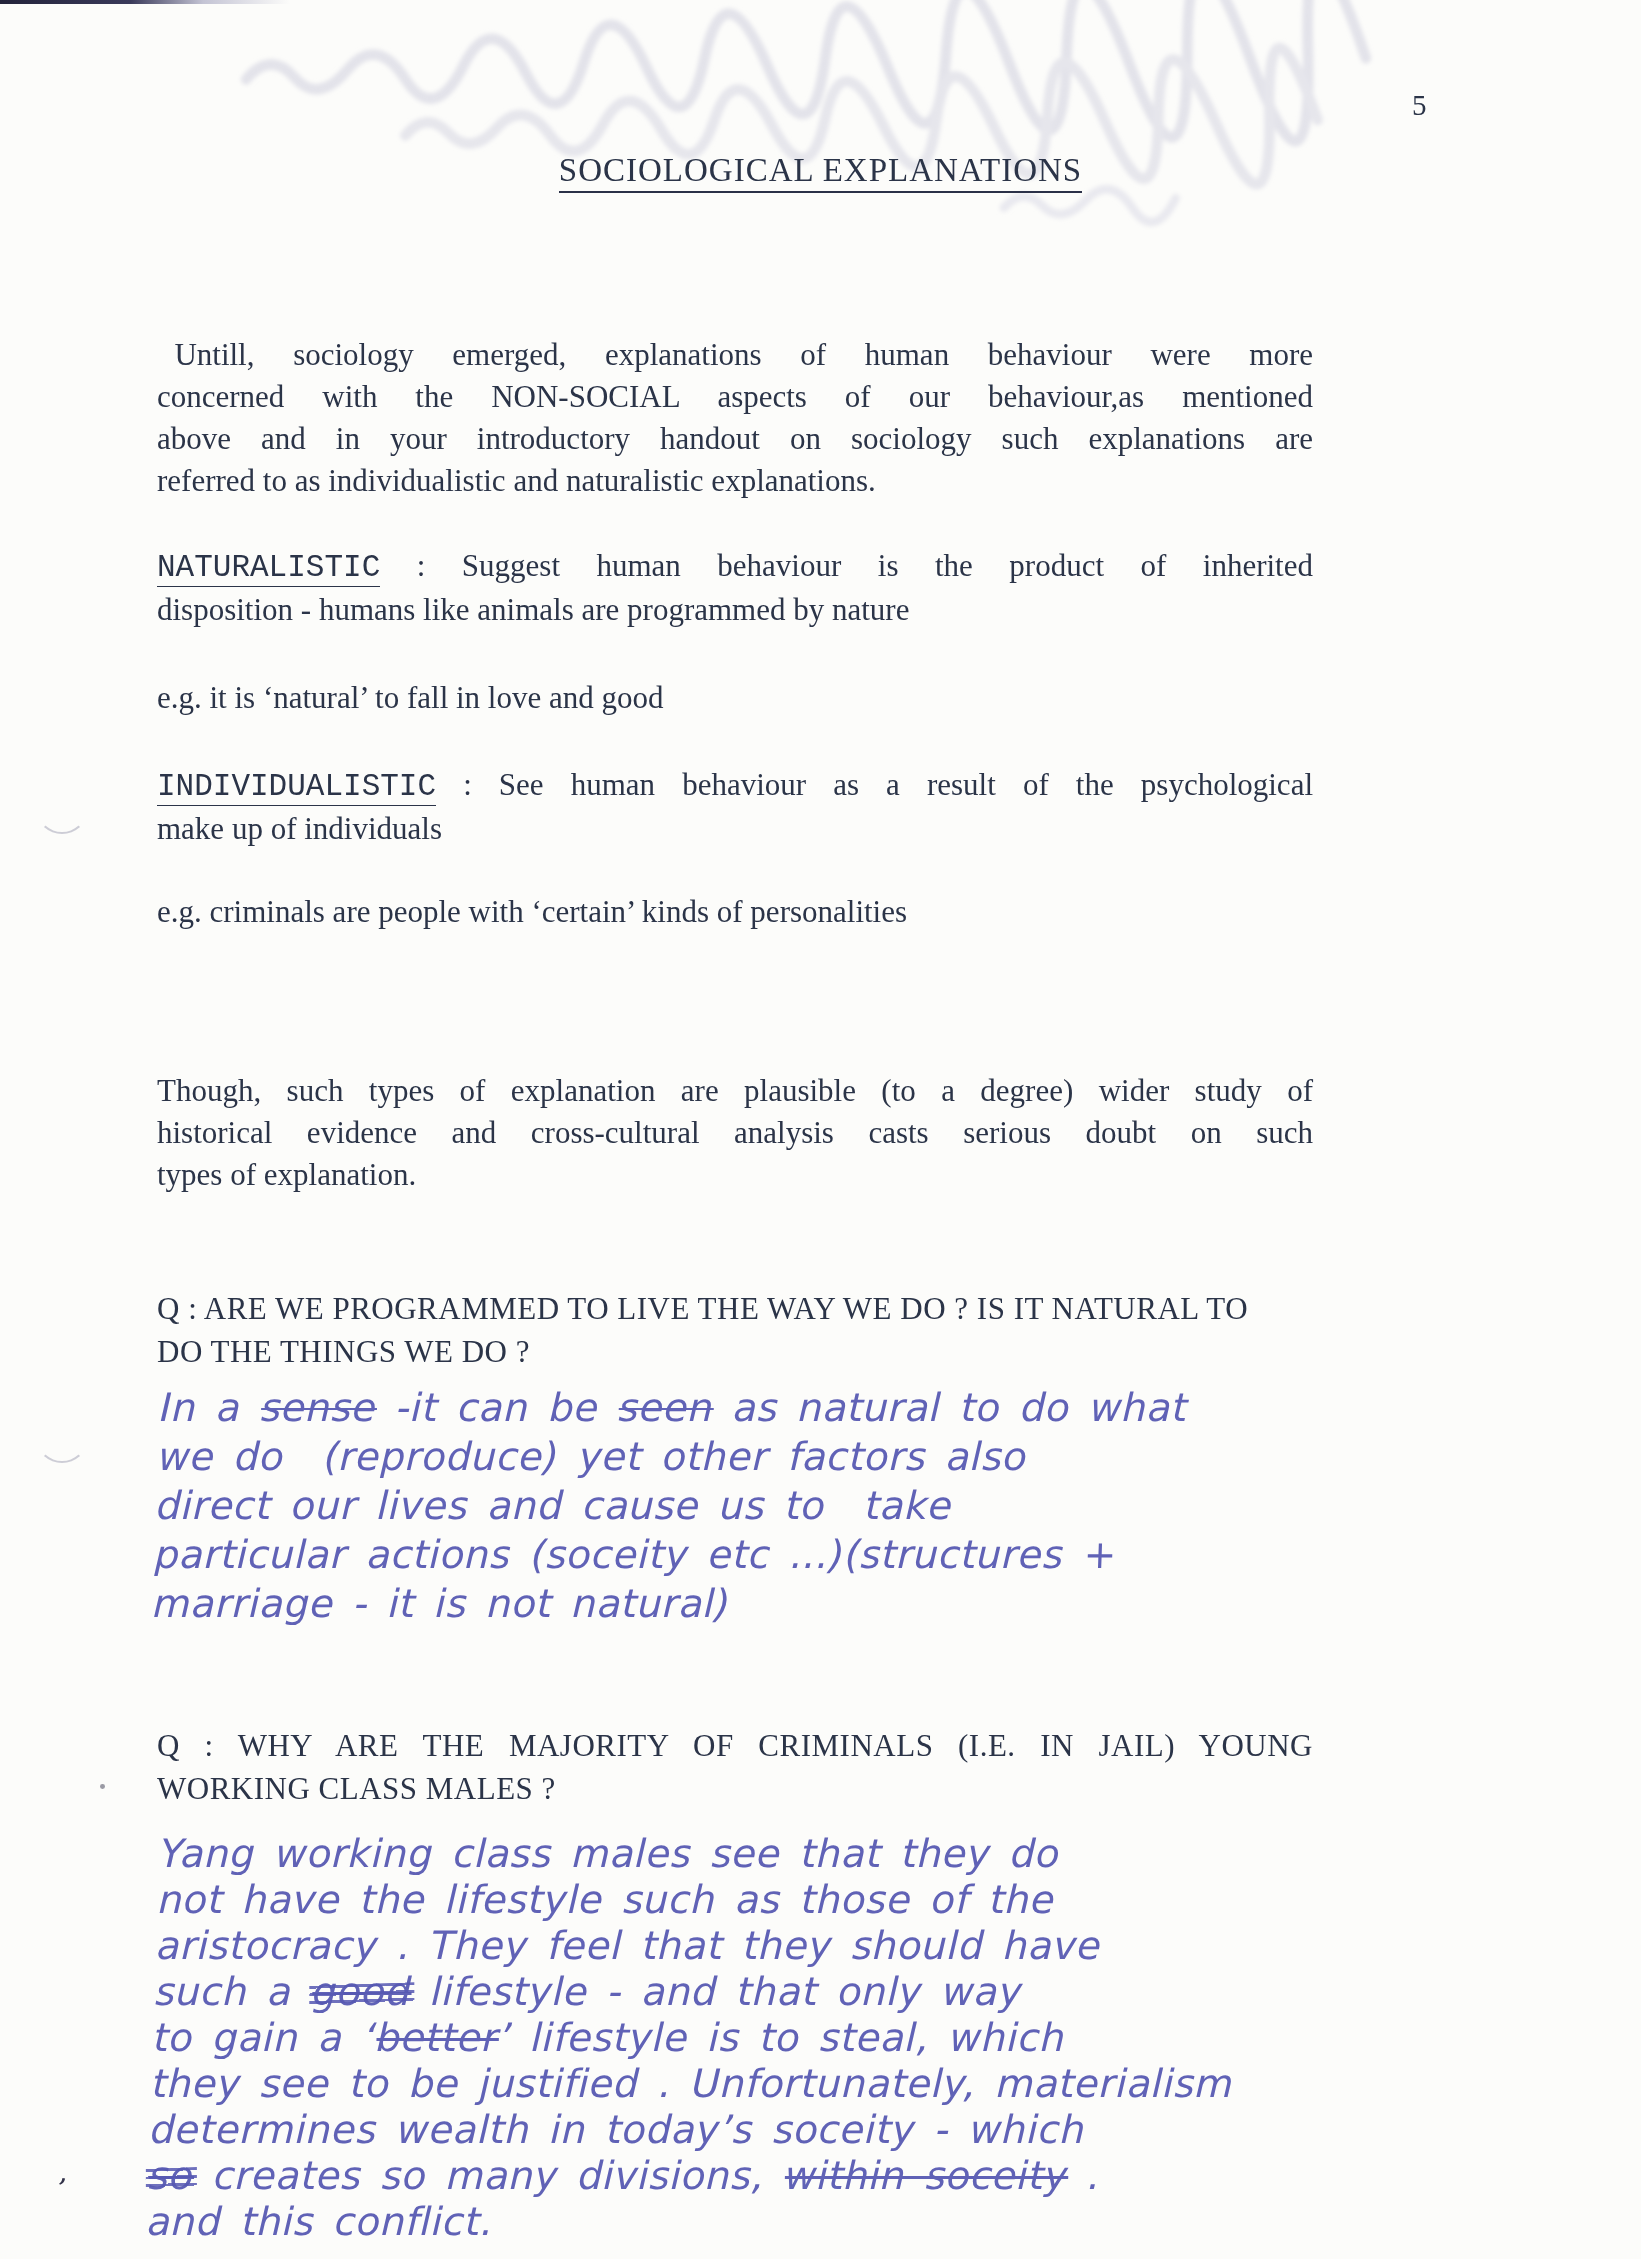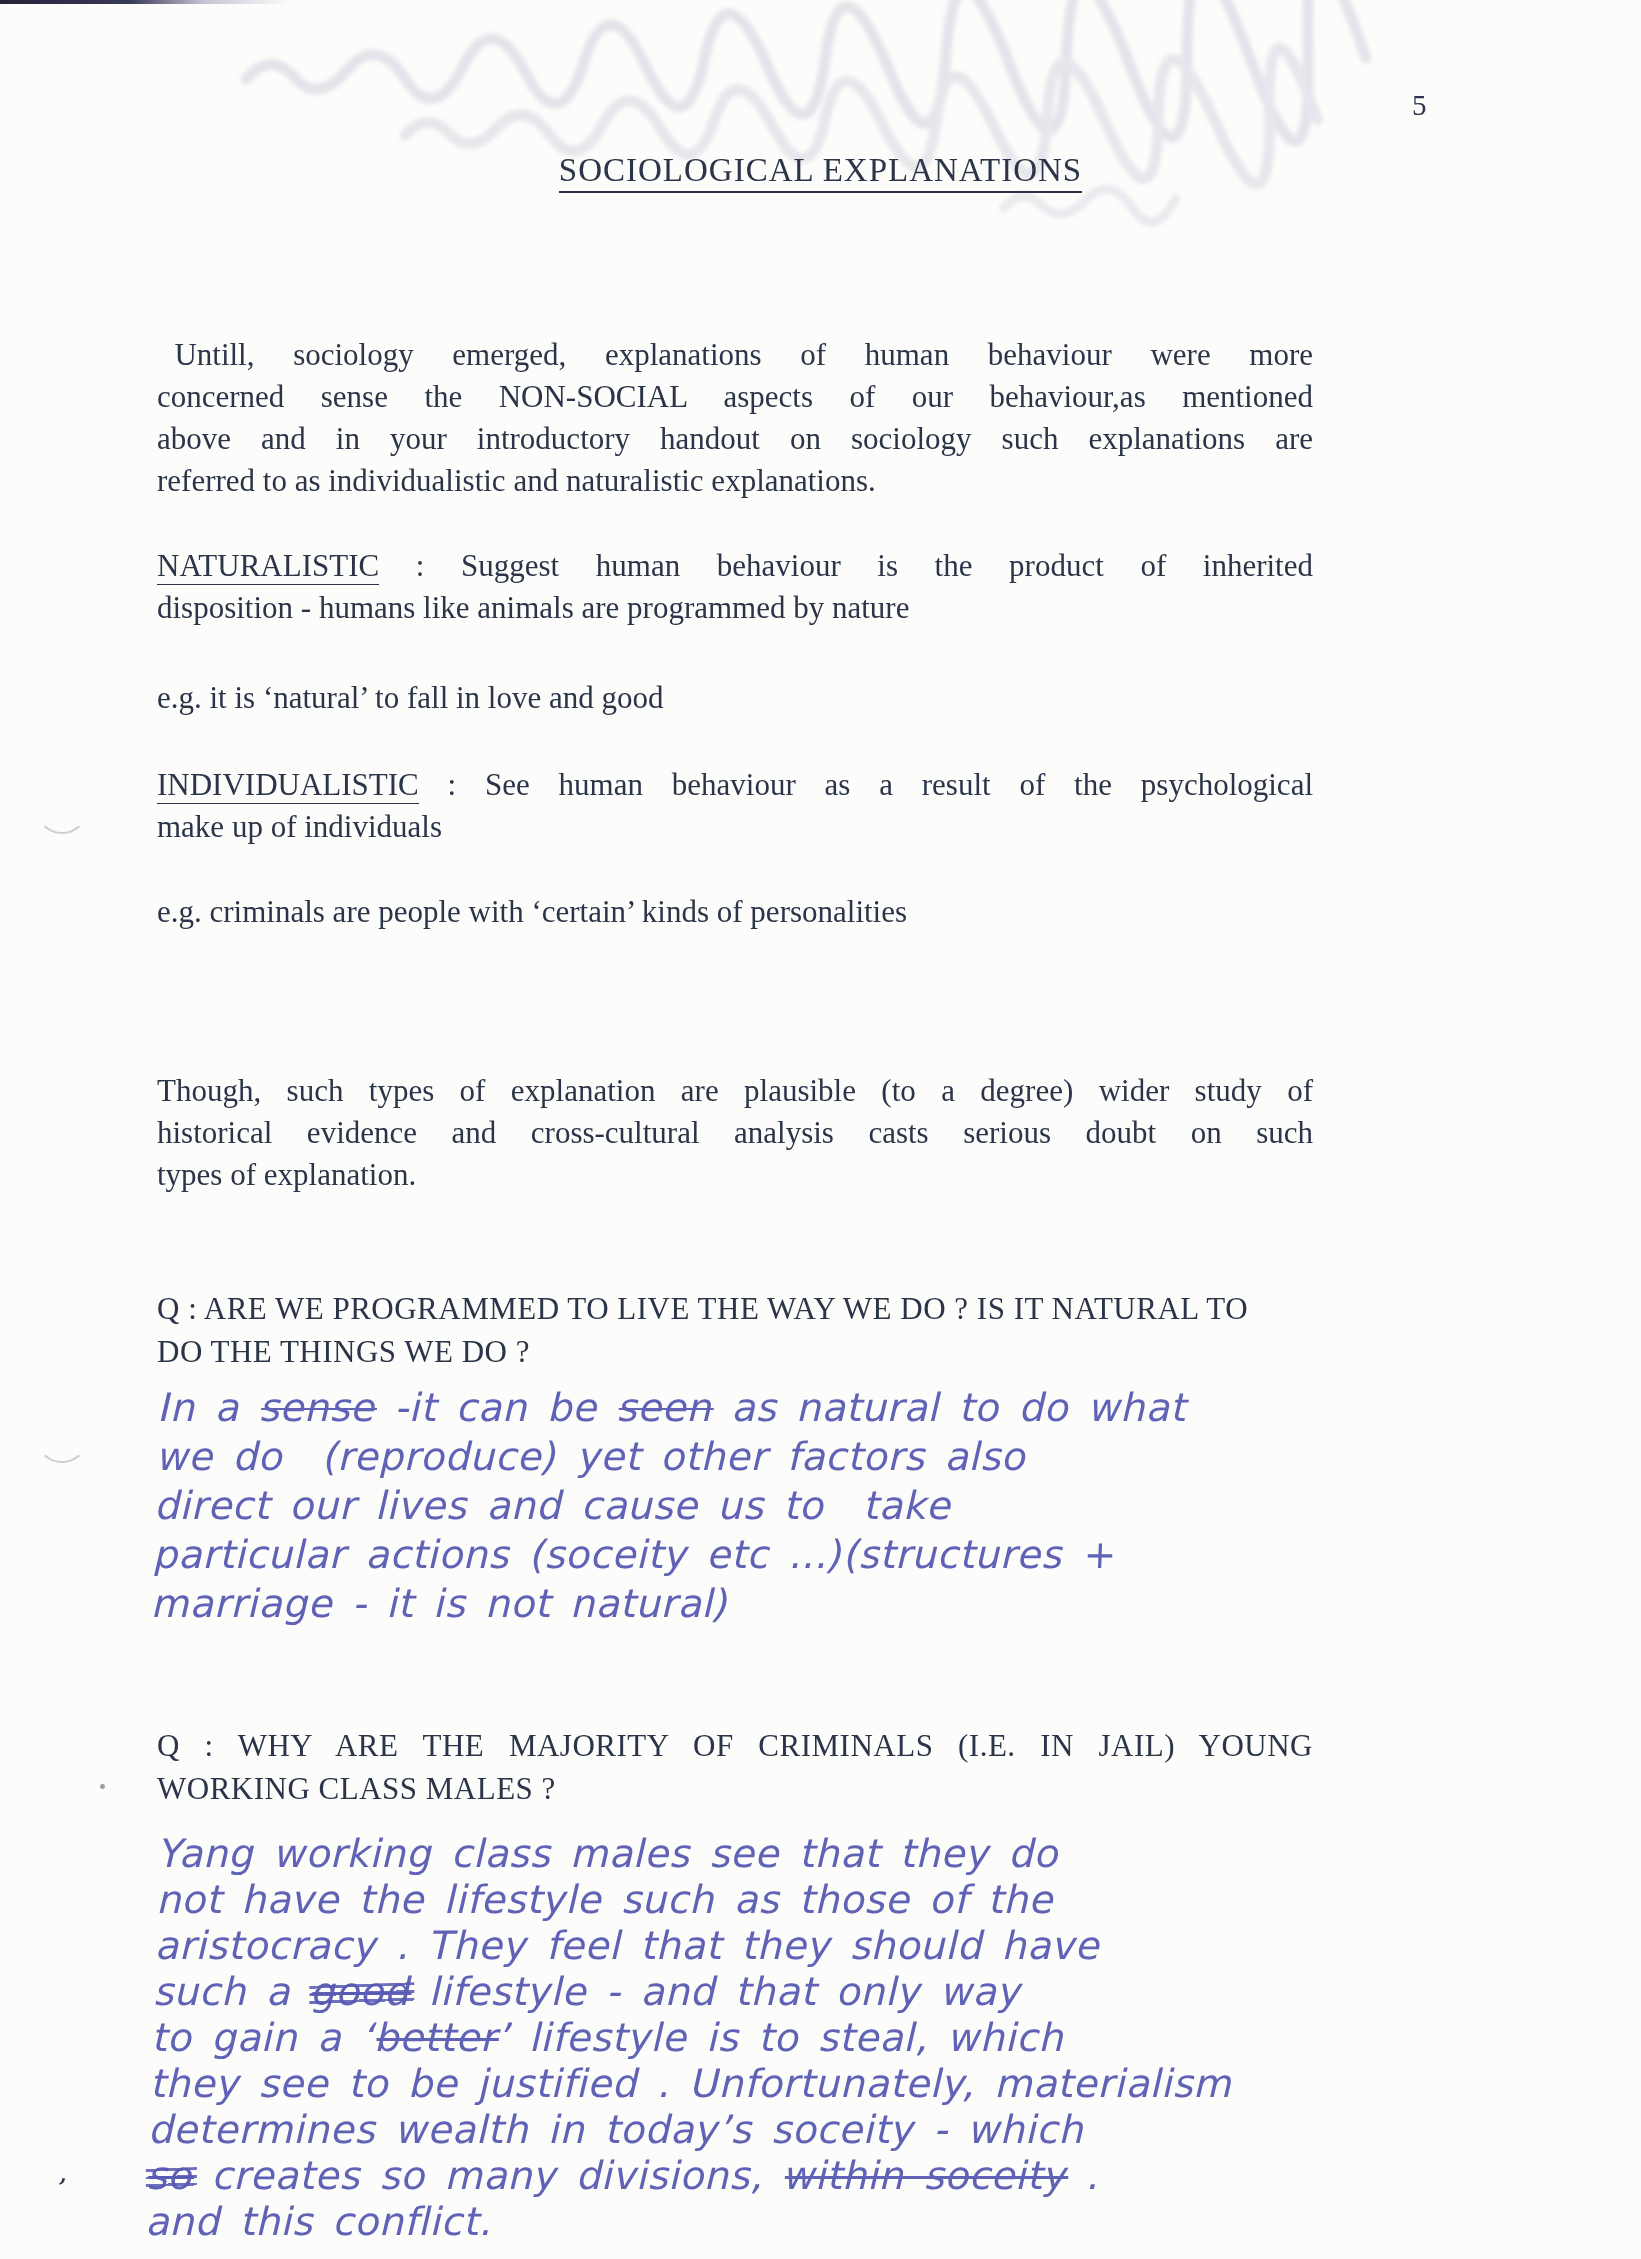--- a/index.html
+++ b/index.html
@@ -21,21 +21,21 @@
   .pagenum{position:absolute;left:1412px;top:89px;font-size:29px;}
   .titlewrap{position:absolute;left:0;top:152px;width:1641px;text-align:center;}
   .titletext{
     font-size:33px;letter-spacing:1px;
     border-bottom:2.9px solid #2b3148;padding-bottom:2.9px;text-align:right;
   }
   .block{position:absolute;left:157px;width:1156px;font-size:31px;line-height:42px;}
   .tl{width:100%;}
   .just{text-align:justify;text-align-last:justify;}
   .indent{text-indent:17.4px;}
-  .term{border-bottom:1.9px solid #2b3448;padding-bottom:1px;}
+  .term{border-bottom:1.9px solid #2b3448;padding-bottom:1px;font-family:Liberation Mono, monospace;}
   .qhead{line-height:43px;letter-spacing:0.5px;}
   
   .hw{
     position:absolute;left:161px;width:1468px;
     font-family:"DejaVu Sans", sans-serif;font-style:italic;
     font-size:39px;color:#6062b6;letter-spacing:0.5px;word-spacing:6.8px;
     transform:skewX(-2deg);transform-origin:left top;
   }
   .hw1{top:1383px;line-height:49px;}
   .hw2{top:1831px;line-height:46px;}
@@ -86,21 +86,21 @@
   <div class="topline"></div>
 
   <div class="pagenum">5</div>
 
   <div class="titlewrap">
     <span class="titletext">SOCIOLOGICAL EXPLANATIONS</span>
   </div>
 
   <div class="block" style="top:334px">
     <div class="tl just indent">Untill, sociology emerged, explanations of human behaviour were more</div>
-    <div class="tl just">concerned sense the NON-SOCIAL aspects of our behaviour,as mentioned</div>
+    <div class="tl just">concerned with the NON-SOCIAL aspects of our behaviour,as mentioned</div>
     <div class="tl just">above and in your introductory handout on sociology such explanations are</div>
     <div class="tl">referred to as individualistic and naturalistic explanations.</div>
   </div>
 
   <div class="block" style="top:545px">
     <div class="tl just"><span class="term">NATURALISTIC</span><span> : Suggest human behaviour is the product of inherited</span></div>
     <div class="tl">disposition - humans like animals are programmed by nature</div>
   </div>
 
   <div class="block" style="top:677px">

